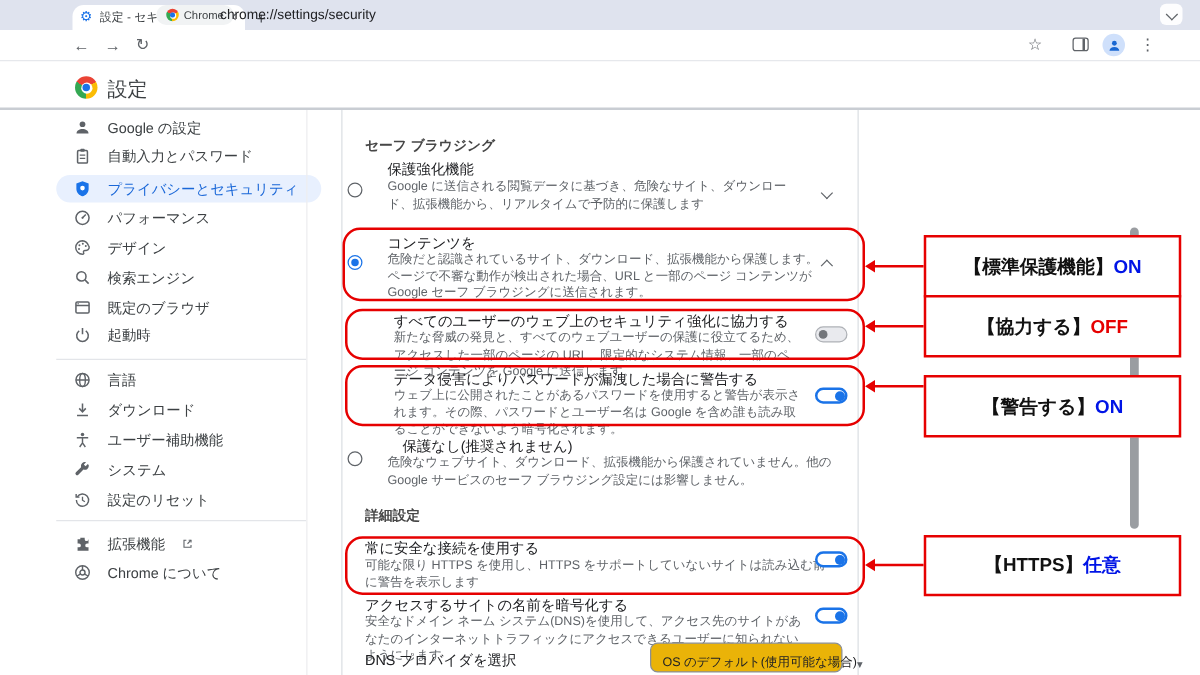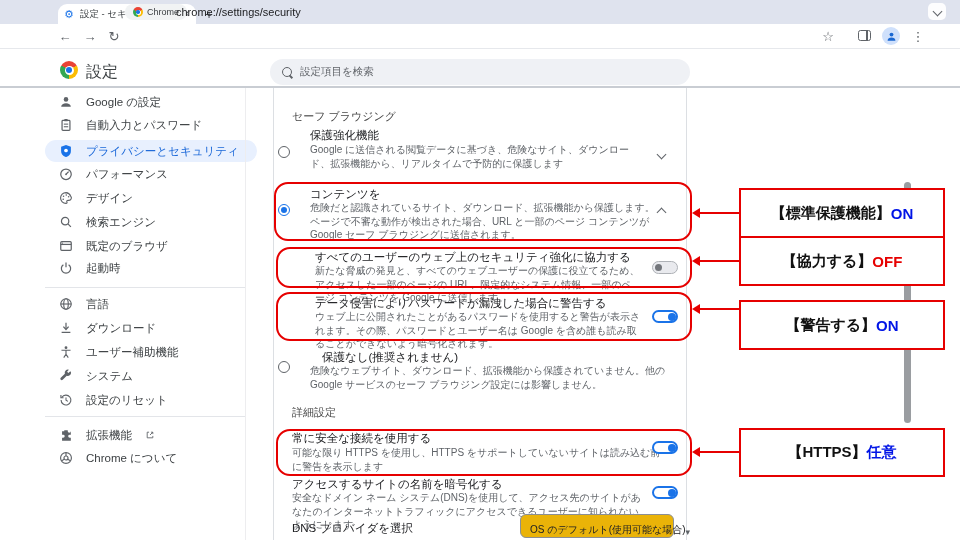--- a/index.html
+++ b/index.html
@@ -41,21 +41,21 @@
   .sb-item{position:absolute;left:45px;width:212px;height:22px;display:flex;align-items:center;gap:13px;padding-left:14px;box-sizing:border-box;border-radius:16px;}
   .sb-item .lbl{font-size:11.5px;color:#3c4043;white-space:nowrap;}
   .sb-item.active{background:#e8f0fe;}
   .sb-item.active .lbl{color:#1a67d8;}
   .sb-div{position:absolute;left:45px;width:200px;height:1px;background:#e3e5e9;}
   .sb-ic{width:14px;height:14px;flex:0 0 14px;}
 
   
   .vline{position:absolute;top:88px;bottom:0;width:1px;background:#dcdfe3;}
   .vline.faint{background:#ededef;}
-  .sec-label{position:absolute;font-size:11px;color:#474747;}
+  .sec-label{position:absolute;font-size:11px;color:#474747;font-weight:bold;}
   .row-title{position:absolute;font-size:11.5px;color:#202124;white-space:nowrap;}
   .row-desc{position:absolute;font-size:10px;line-height:13.5px;color:#5f6368;}
   .radio{position:absolute;width:12px;height:12px;border:1.5px solid #5f6368;border-radius:50%;box-sizing:border-box;}
   .radio.sel{border-color:#1a73e8;}
   .radio.sel::after{content:"";position:absolute;left:1.5px;top:1.5px;width:6px;height:6px;border-radius:50%;background:#1a73e8;}
   .chev{position:absolute;width:6px;height:6px;border-right:1.6px solid #5f6368;border-bottom:1.6px solid #5f6368;transform:rotate(45deg);}
   .chev.up{transform:rotate(-135deg);}
   .toggle{position:absolute;width:26px;height:13px;border-radius:8px;box-sizing:border-box;}
   .toggle.on{border:2px solid #1a73e8;background:#fff;}
   .toggle.on::after{content:"";position:absolute;right:0.5px;top:0.5px;width:8px;height:8px;border-radius:50%;background:#1a73e8;}
@@ -106,24 +106,20 @@
   <div class="abs avatar" style="left:882px;top:27px;">
     <svg width="11" height="11" viewBox="0 0 16 16">
         <circle cx="8" cy="5.2" r="2.8" fill="#1967d2"></circle>
         <path d="M2.3 14c0-3 2.7-4.5 5.7-4.5s5.7 1.5 5.7 4.5z" fill="#1967d2"></path>
       </svg>
   </div>
   <div class="nav-ico" style="left:908px;top:24px;">⋮</div>
 
   <div class="abs clogo" style="left:60px;top:61px;width:18px;height:18px;"></div>
   <div class="abs hdr-title">設定</div>
-  <div class="abs search-pill">
-    <span class="mag"></span>
-    <span class="search-ph">設定項目を検索</span>
-  </div>
   <div class="abs hdiv"></div>
 
   <div class="sb-item" style="top:91px;">
     <svg class="sb-ic" viewBox="0 0 16 16">
         <circle cx="8" cy="5" r="2.6" fill="#5f6368"></circle>
         <path d="M2.5 13.5c0-2.8 2.6-4.2 5.5-4.2s5.5 1.4 5.5 4.2z" fill="#5f6368"></path>
       </svg>
     <span class="lbl">Google の設定</span>
   </div>
   <div class="sb-item" style="top:114px;">

